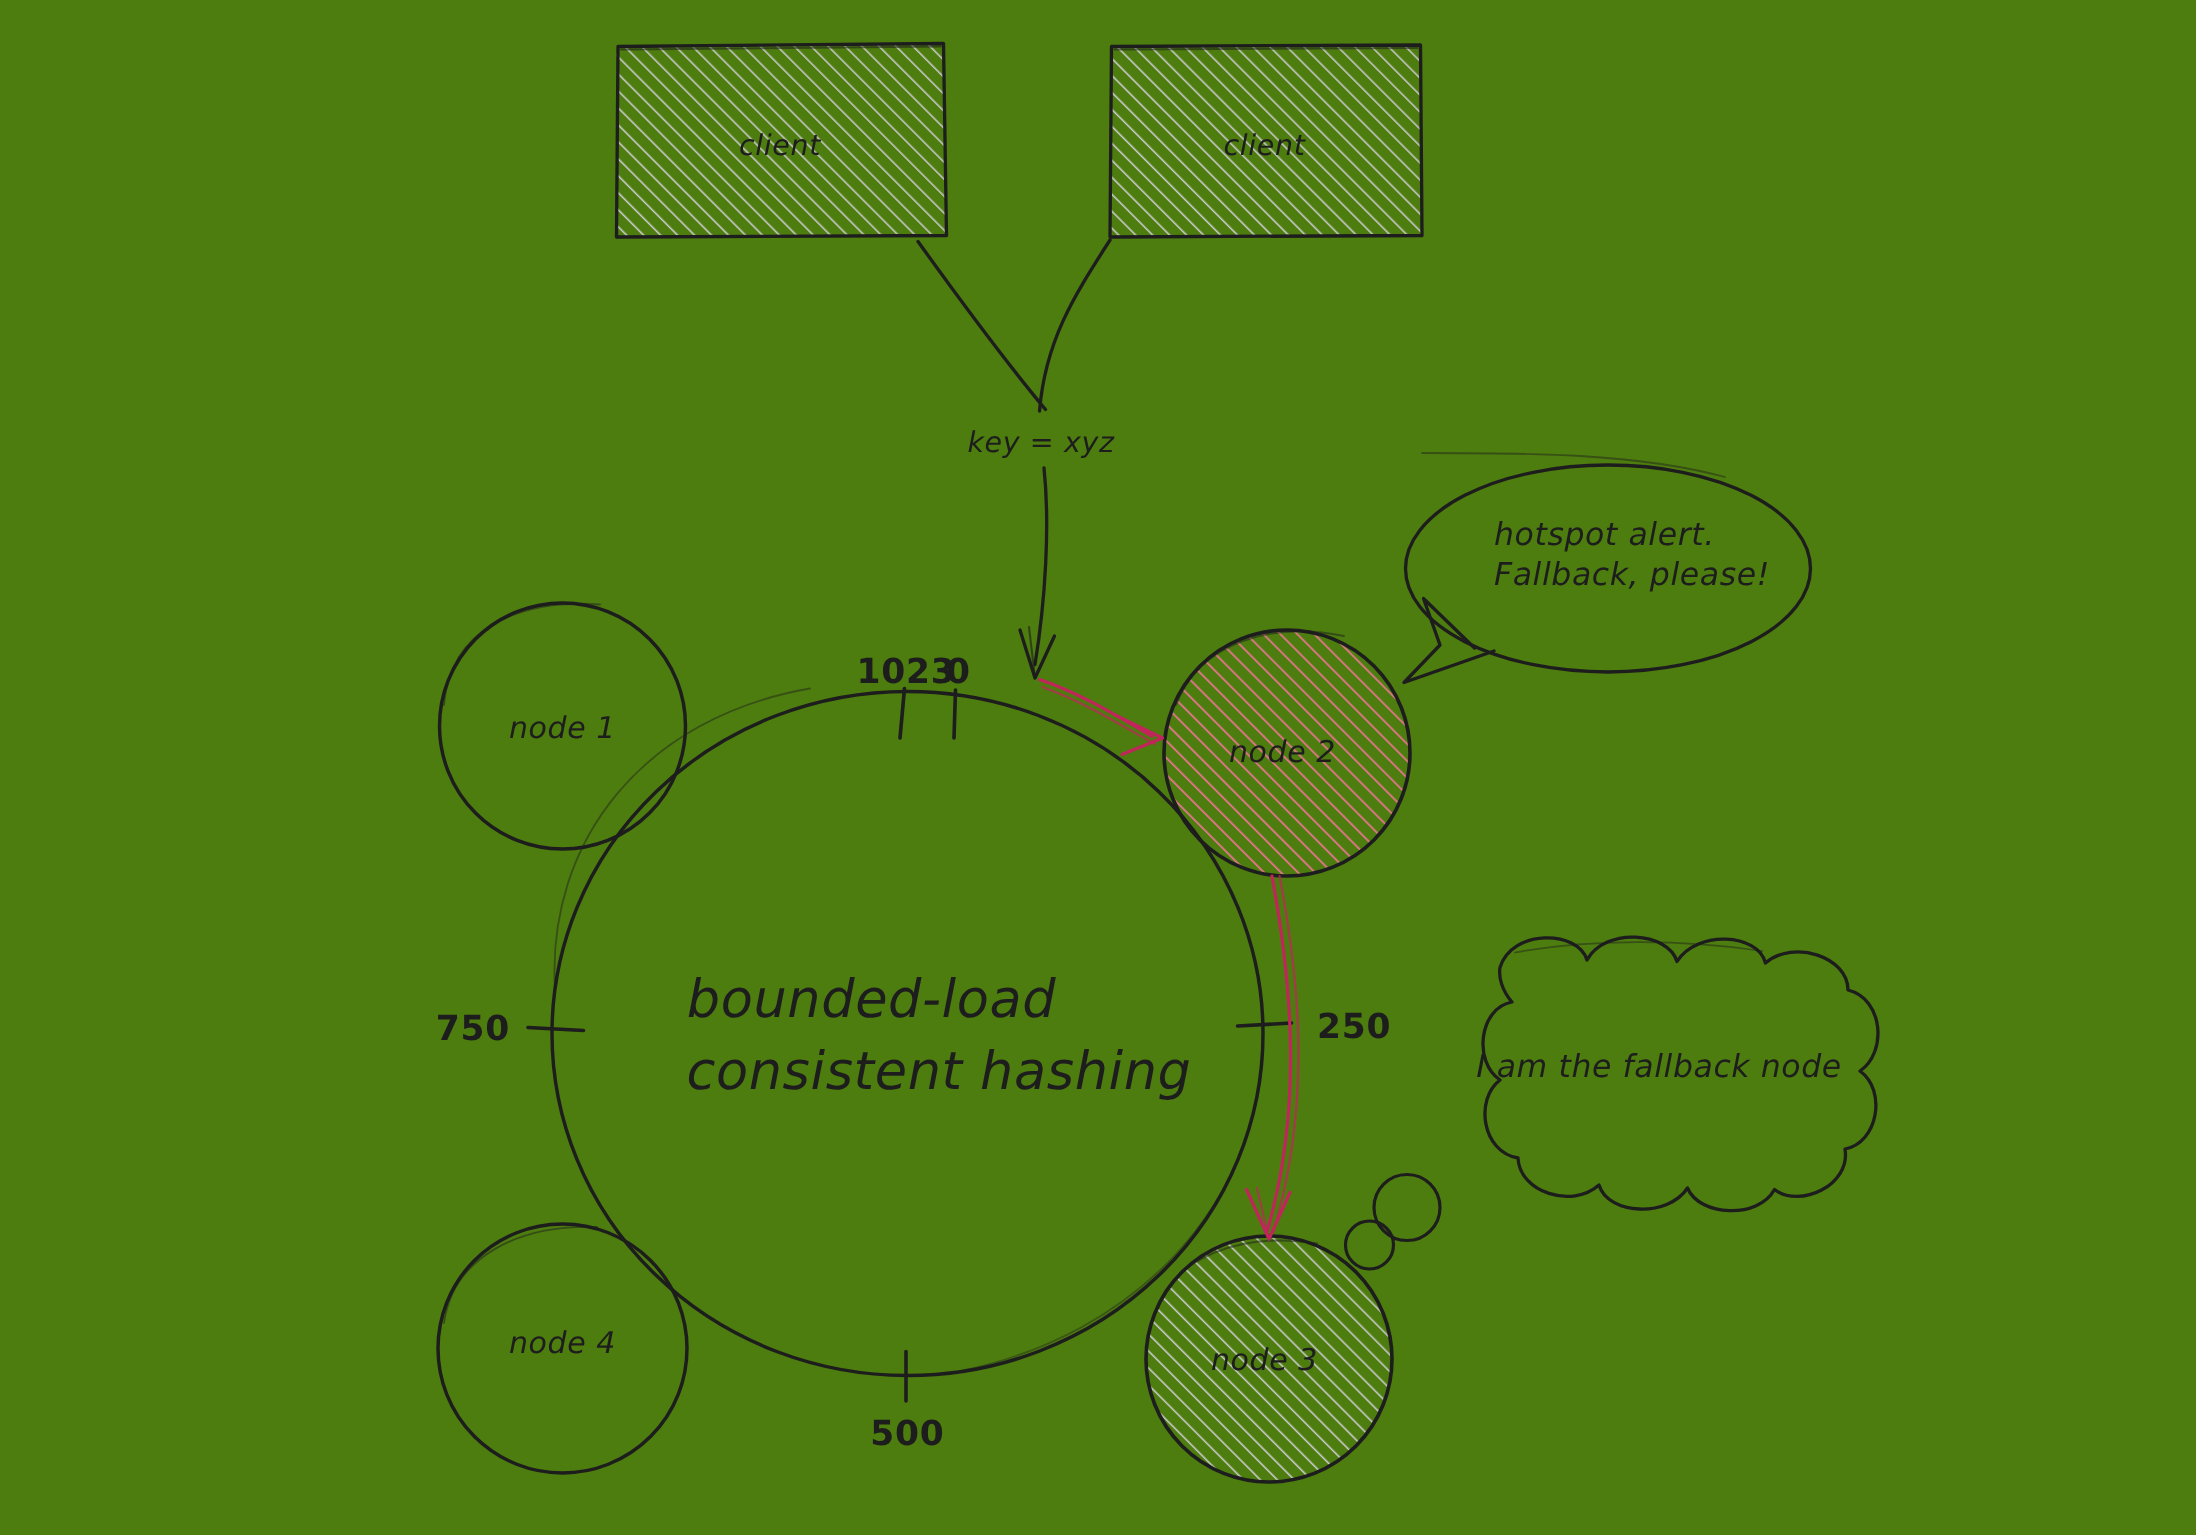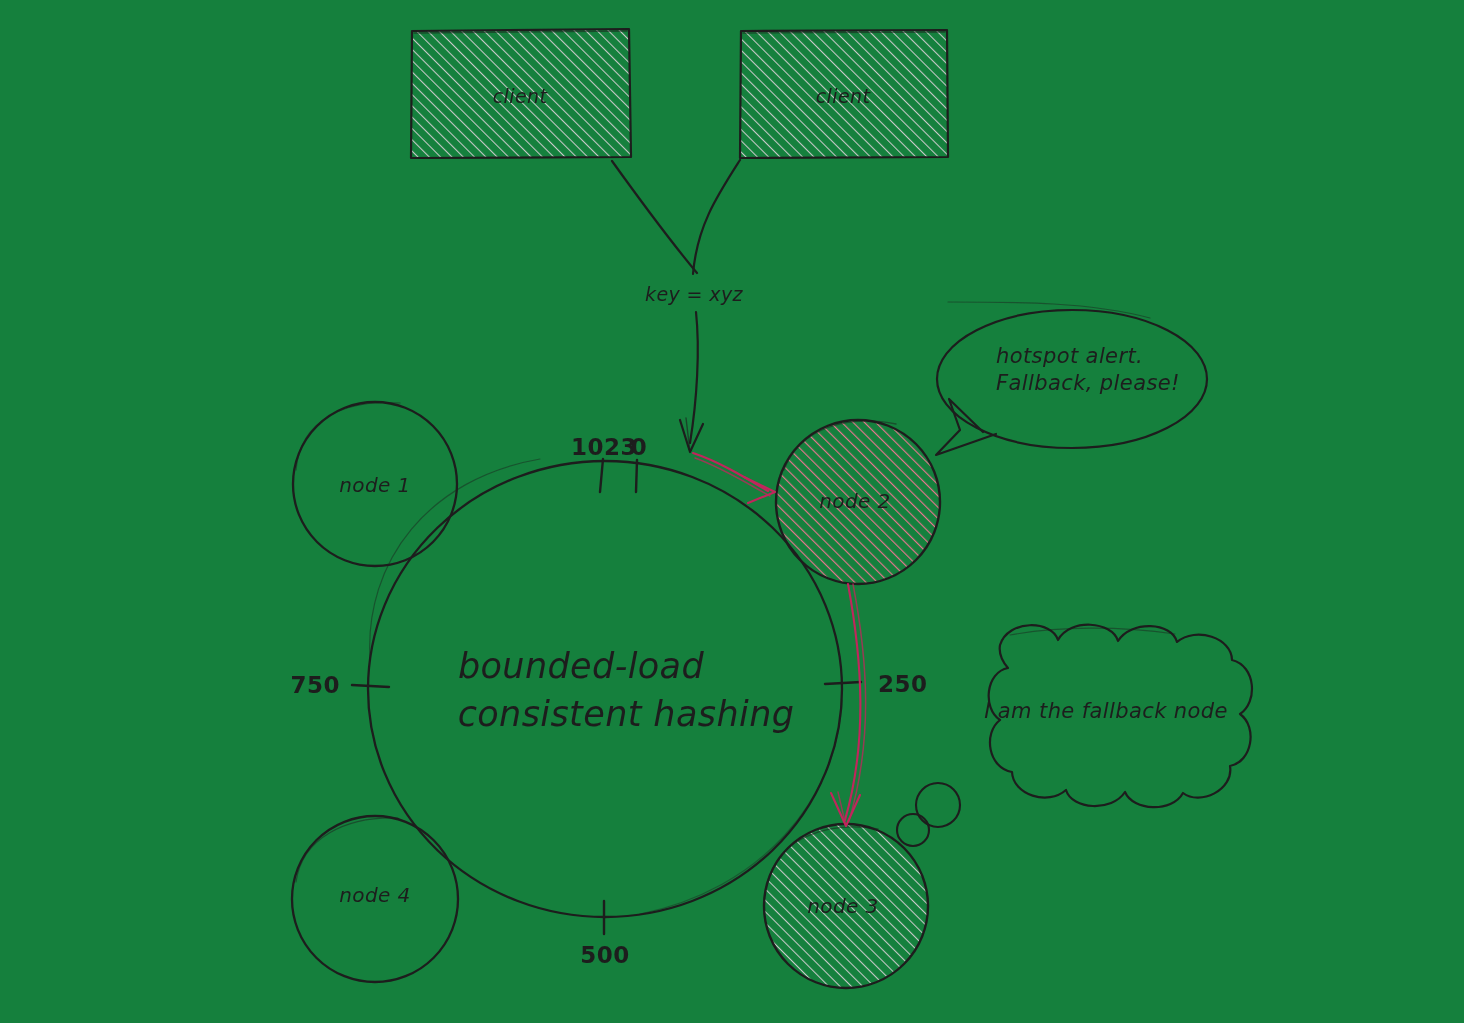--- a/index.html
+++ b/index.html
@@ -7,21 +7,21 @@
     padding: 0;
     background: #ffffff;
   }
   body {
     font-family: "DejaVu Sans", sans-serif;
   }
   #canvas-root {
     position: relative;
     width: 1464px;
     height: 1023px;
-    background: #15803d;
+    background: #4d7c0f;
     overflow: hidden;
   }
   svg#diagram {
     position: absolute;
     top: 0;
     left: 0;
     width: 1464px;
     height: 1023px;
   }
   .hand-text {

